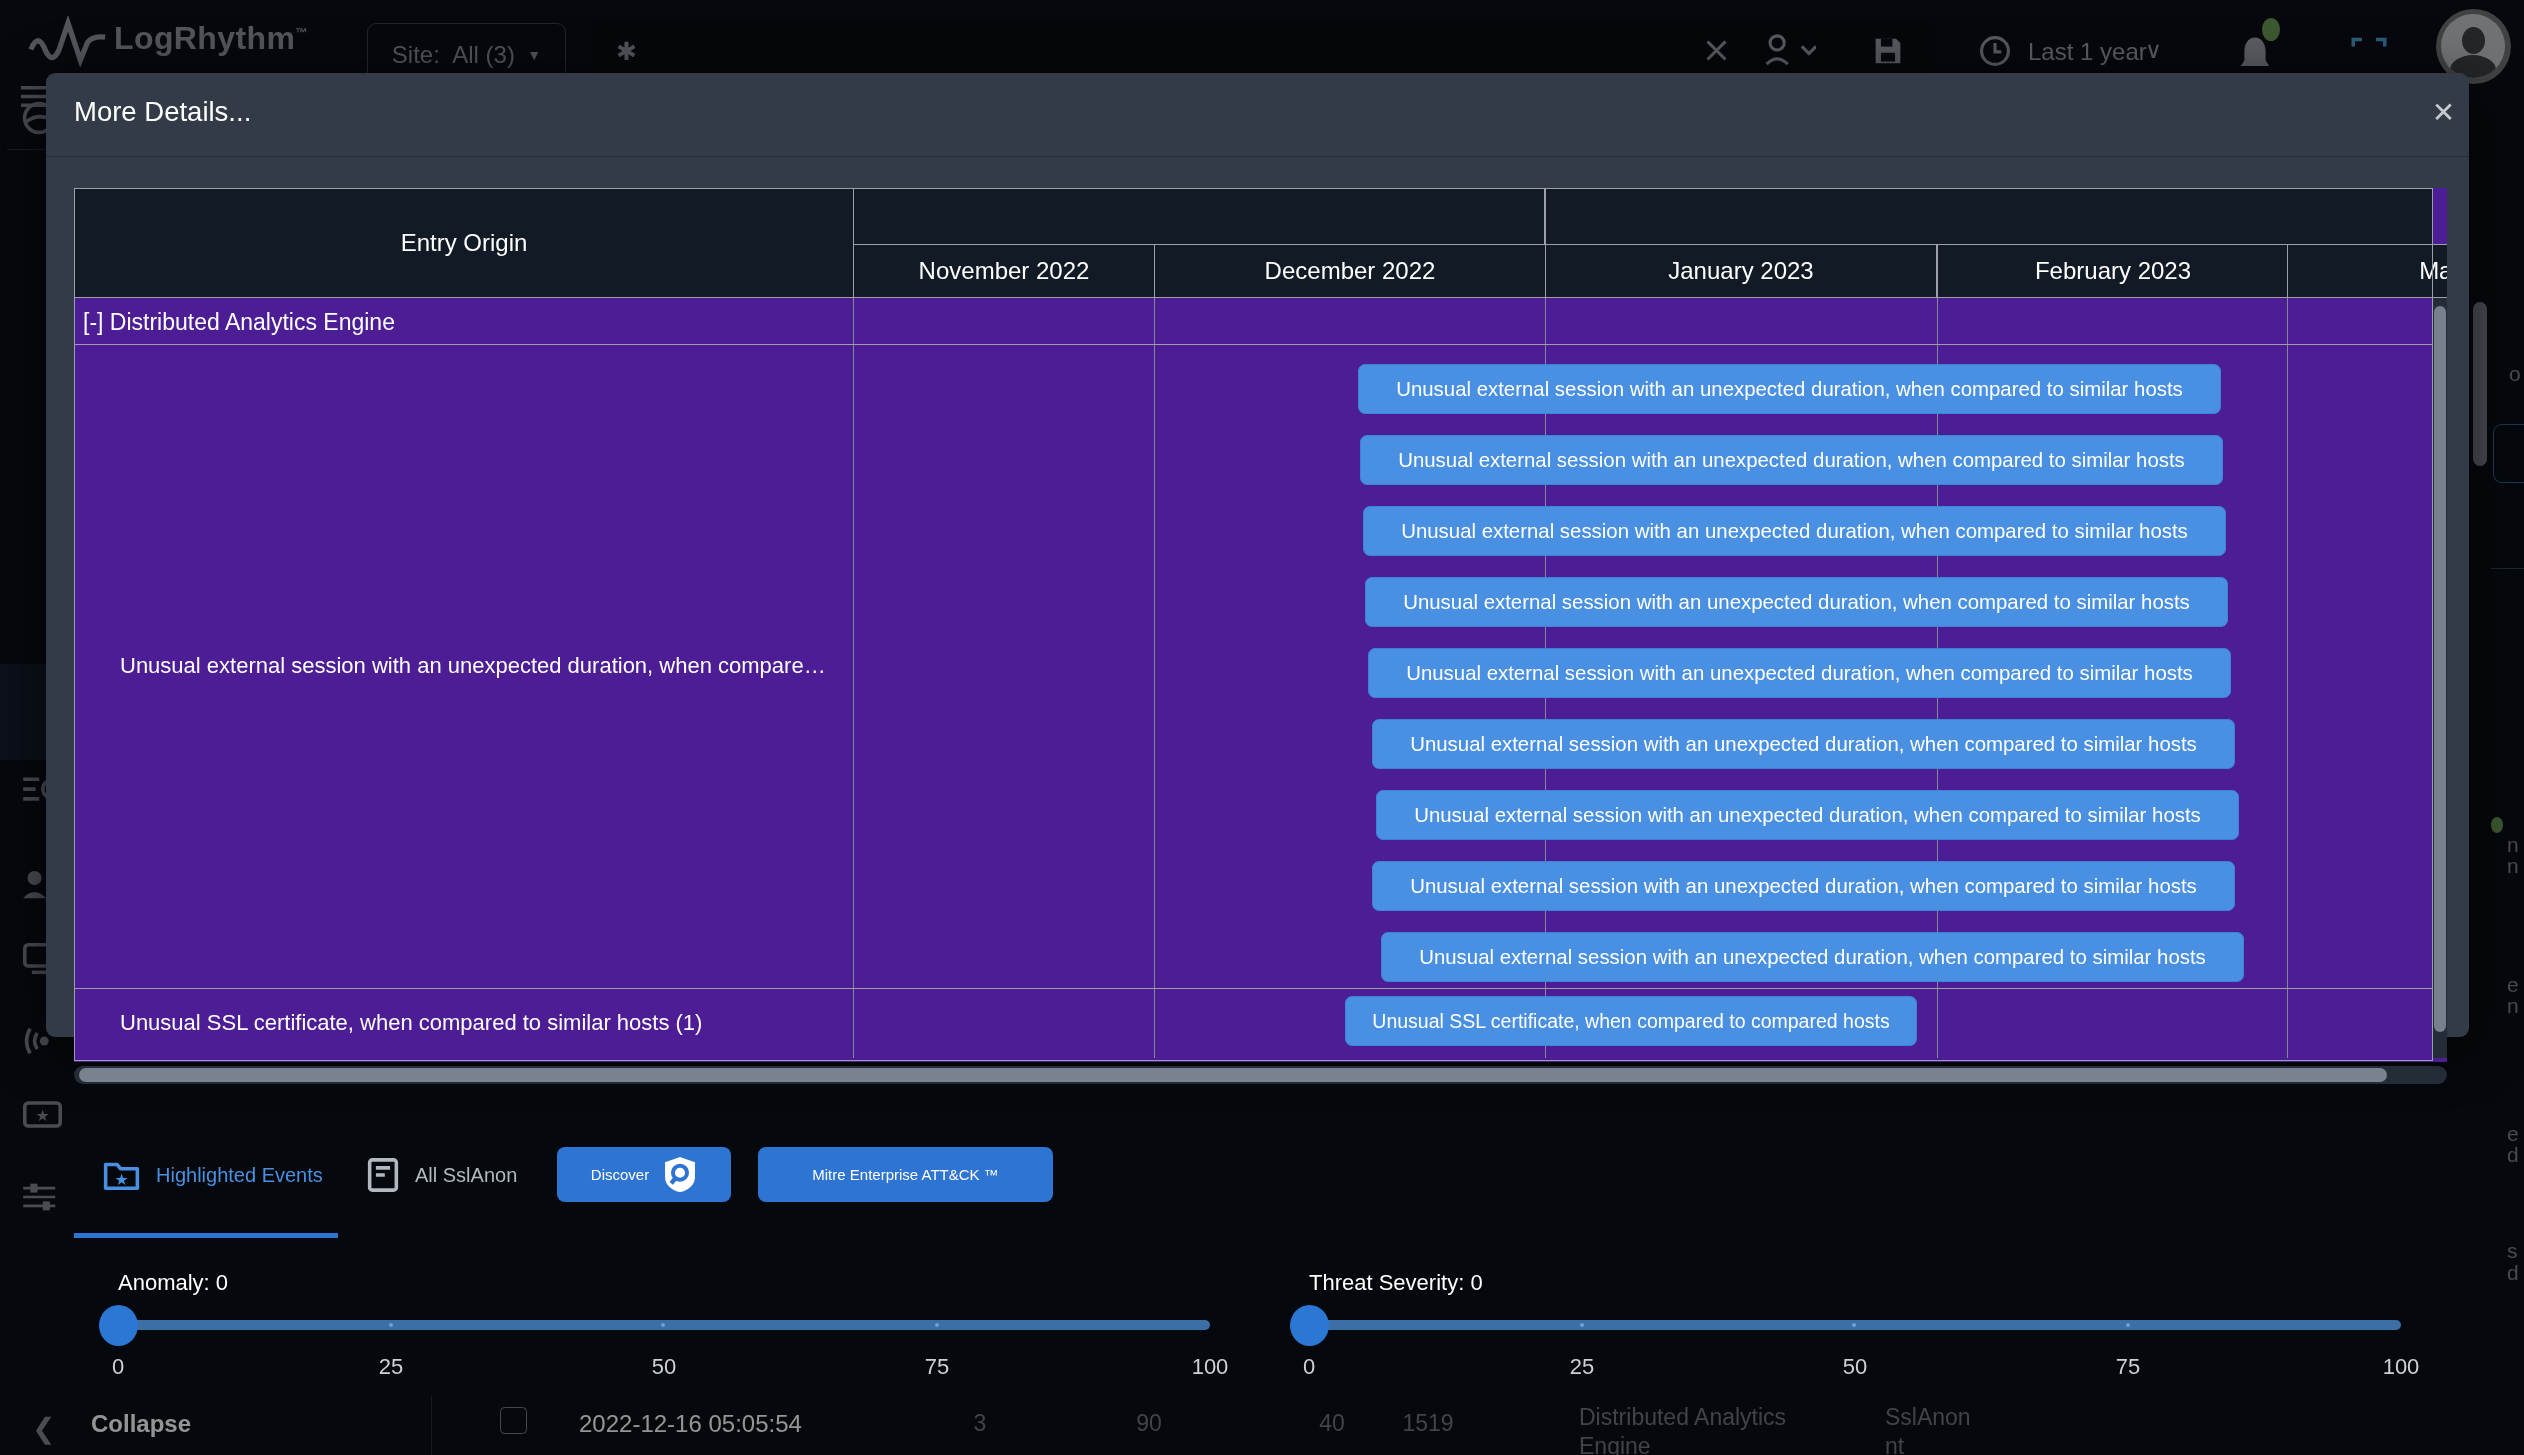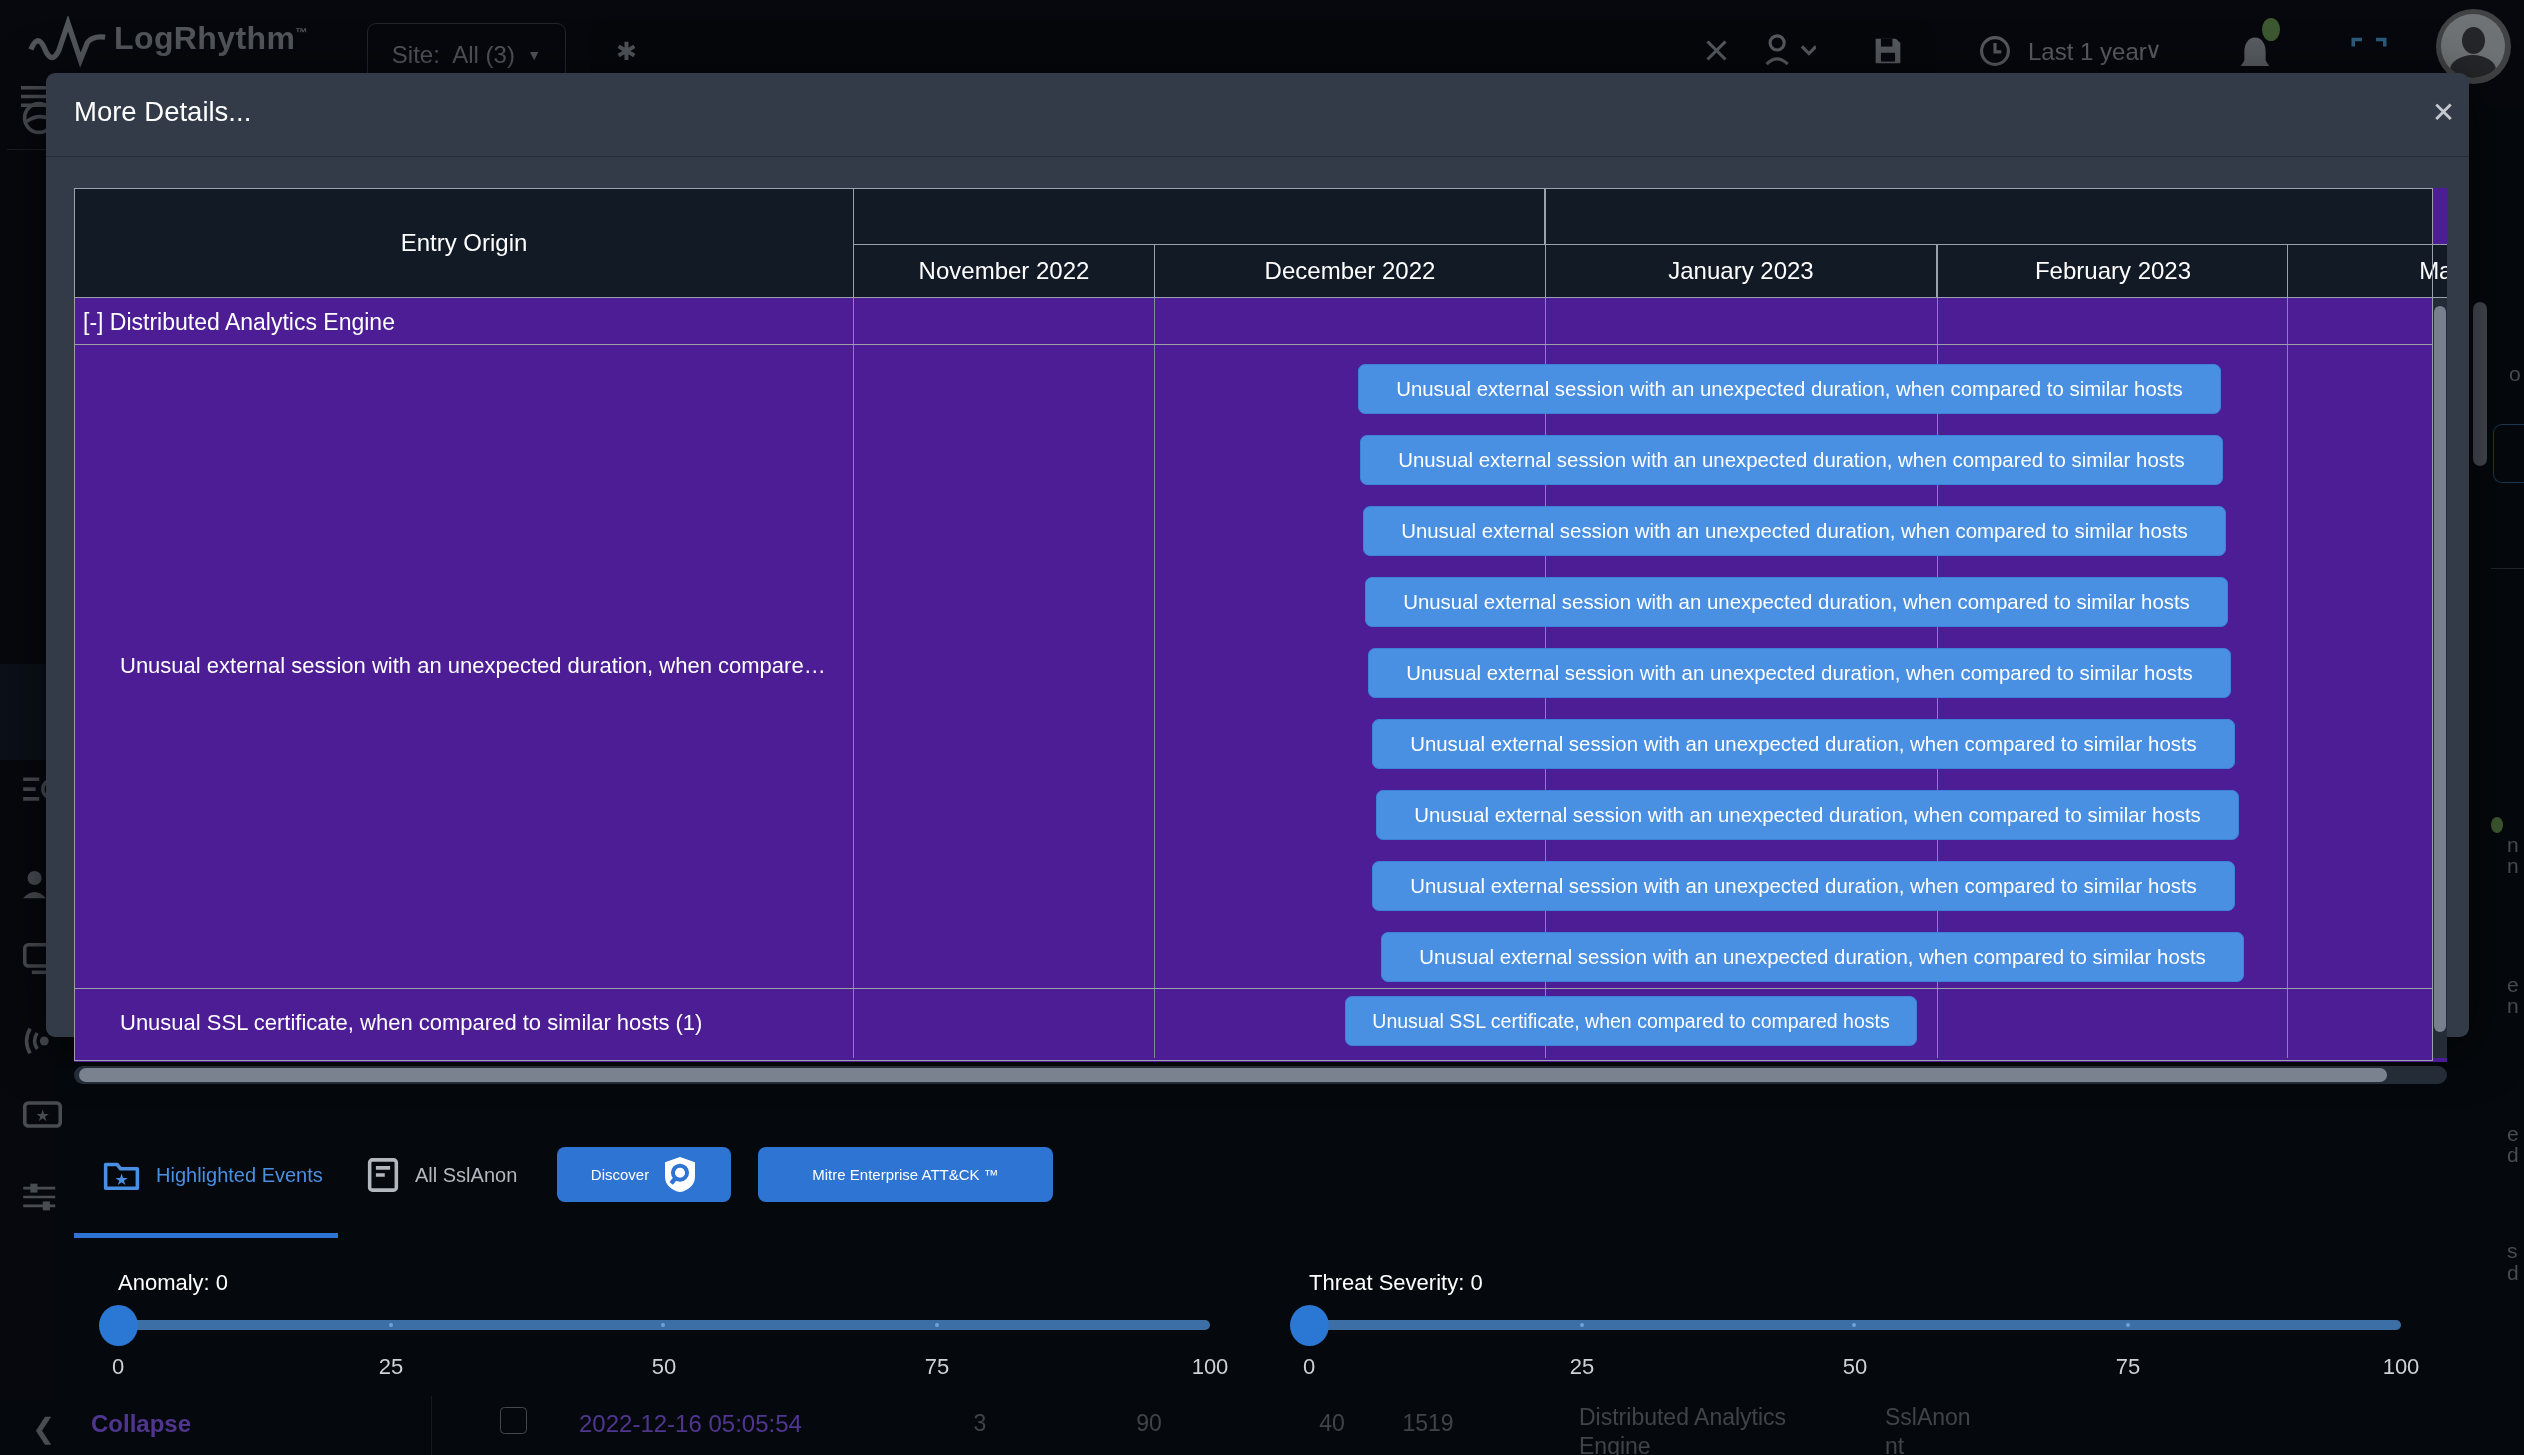--- a/index.html
+++ b/index.html
@@ -60,21 +60,21 @@
   #tab-underline{left:27.5px;top:1160px;width:264px;height:5.3px;background:#2e74d2;}
   .btn{position:absolute;top:1074px;height:55px;background:#2e74d2;border-radius:8px;color:#fff;
     display:flex;align-items:center;justify-content:center;gap:14px;font-size:15px;cursor:pointer;}
   
   .slider-label{top:1197px;font-size:22px;color:#fff;}
   .slider-track{top:1247px;height:9.8px;background:#3c6fa6;border-radius:5.3px;}
   .slider-dot{position:absolute;top:2.7px;width:4.4px;height:4.4px;border-radius:50%;background:#6fa3d8;}
   .slider-thumb{position:absolute;top:-15px;width:39px;height:41px;border-radius:50%;background:#2b77d4;cursor:pointer;}
   .tick{position:absolute;top:1281px;font-size:22px;color:#ced2d8;transform:translateX(-50%);}
   
-  .bottom-text{color:#8b5cf6;font-size:24px;z-index:3;}
+  .bottom-text{color:#ffffff;font-size:24px;z-index:3;}
   .bottom-dim{color:#6e747c;font-size:23px;z-index:3;}
   #bottom-divider{left:431px;top:1396px;width:0.9px;height:59px;background:#262d37;z-index:3;}
   #bottom-checkbox{left:500px;top:1407px;width:25px;height:25px;border:1.8px solid #767d87;border-radius:4.4px;z-index:3;}
   
   .frag{color:#7c828a;font-size:21px;z-index:3;}
   #frag-box{left:2493px;top:424px;width:39px;height:57px;border:1.8px solid #2f6390;border-right:none;
     border-radius:9px 0 0 9px;z-index:3;}
   #frag-line{left:2491px;top:568px;width:34px;height:0.9px;background:#3a424c;z-index:3;}
   #page-scroll-thumb{left:2473px;top:302px;width:14px;height:164px;background:#7a8290;border-radius:7px;z-index:3;}
   #frag-green{left:2491px;top:817px;width:12.4px;height:16px;border-radius:50%;background:#6a9a55;z-index:3;}

